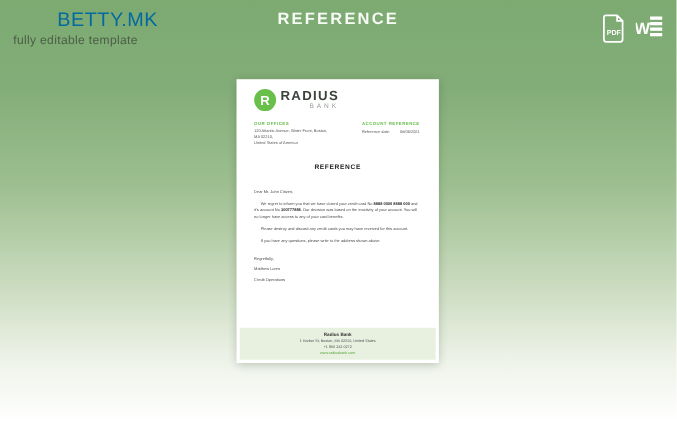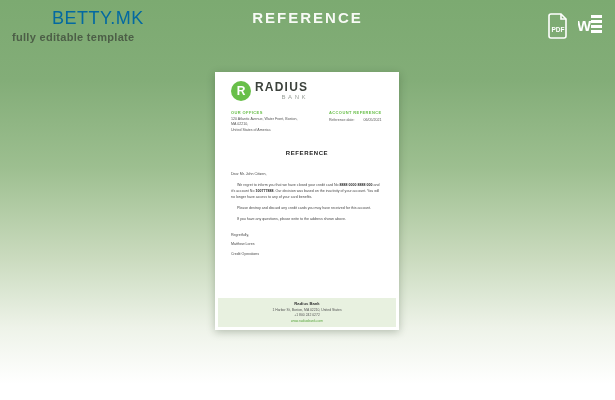--- a/index.html
+++ b/index.html
@@ -9,21 +9,21 @@
     background:linear-gradient(to bottom,#7caa71 0%,#83ad78 20%,#9dbf90 42%,#c9dabd 64%,#eef3e9 82%,#ffffff 96%);
     position:relative;
   }
   
   .brand{
     position:absolute;top:8px;left:12px;
     font-size:18px;font-weight:400;color:#0369a1;letter-spacing:.5px;margin-left:40px;
   }
   .tagline{
     position:absolute;top:31px;left:12px;
-    font-size:11px;font-weight:700;color:#4c5e47;letter-spacing:.3px;text-align:center;
+    font-size:11px;font-weight:400;color:#4c5e47;letter-spacing:.3px;text-align:center;
   }
   .page-title{
     position:absolute;top:9px;left:0;right:0;text-align:center;
     font-size:15px;font-weight:700;color:#f7faf5;letter-spacing:2px;
   }
   .file-icons{position:absolute;top:12px;right:10px;display:flex;gap:8px;}
   .file-icons svg{display:block;cursor:pointer;}
   
   .letter{
     position:absolute;left:215px;top:72px;width:184px;height:258px;

